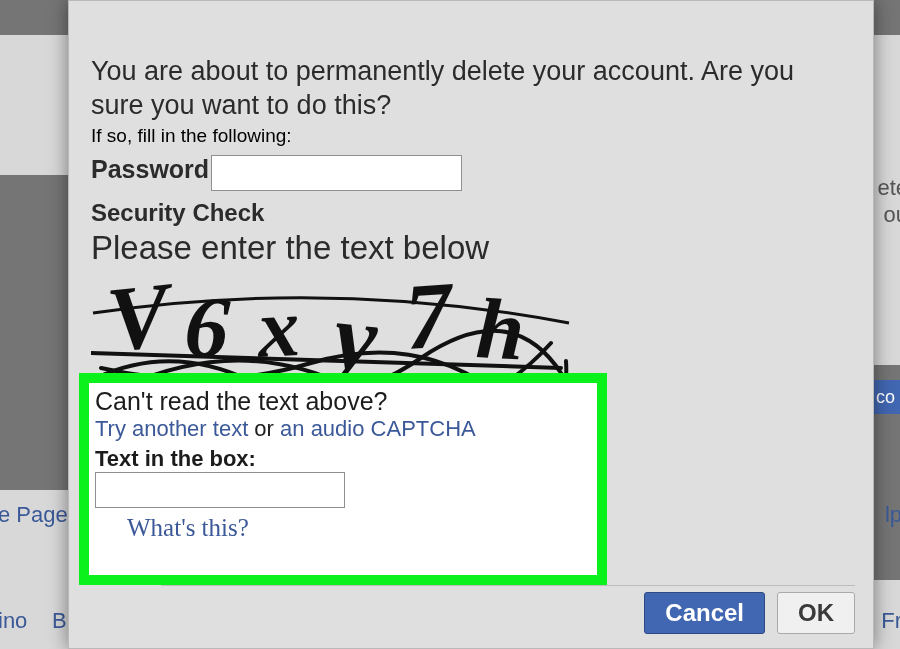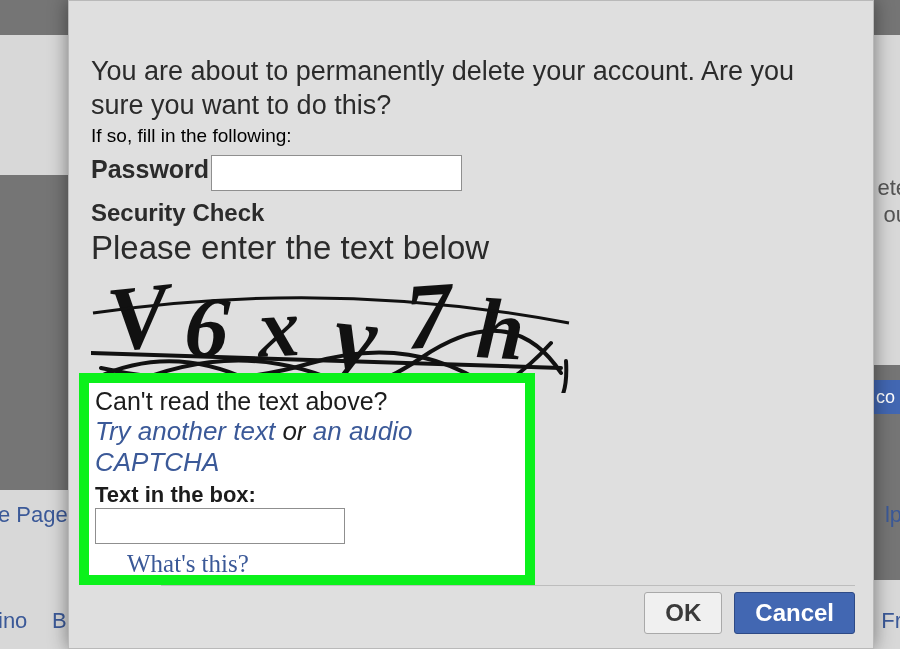--- a/index.html
+++ b/index.html
@@ -104,34 +104,33 @@
   .captcha-box{
     margin-top:6px;
     width:480px;
     height:120px;
   }
 
   .highlight{
     position:absolute;
     left:10px;
     top:372px;
-    width:456px;
+    width:528px;
     height:212px;
     border:10px solid #0bf11b;
     background:#fff;
     padding:4px 6px 0 6px;
   }
   .cant{
     font-size:25px;
     color:#1c1c1c;
   }
   .try-line{
-    font-size:26px;
+    font-size:22px;
     color:#1c1c1c;
-    font-style:italic;
   }
   .link{
     color:#3b5998;
     cursor:pointer;
   }
   .tib-label{
     font-size:22px;
     font-weight:600;
     color:#1c1c1c;
     margin-top:4px;
@@ -250,16 +249,16 @@
       <span class="link">Try another text</span><span> or </span><span class="link">an audio CAPTCHA</span>
     </div>
     <div class="tib-label">Text in the box:</div>
     <input type="text" class="tib-input" value="" style="">
     <div class="whats">What's this?</div>
   </div>
 
   <div class="hr"></div>
 
   <div class="footer">
+    <button class="btn btn-cancel">Cancel</button>
     <button class="btn btn-ok">OK</button>
-    <button class="btn btn-cancel">Cancel</button>
   </div>
 </div>
 
 </body></html>

